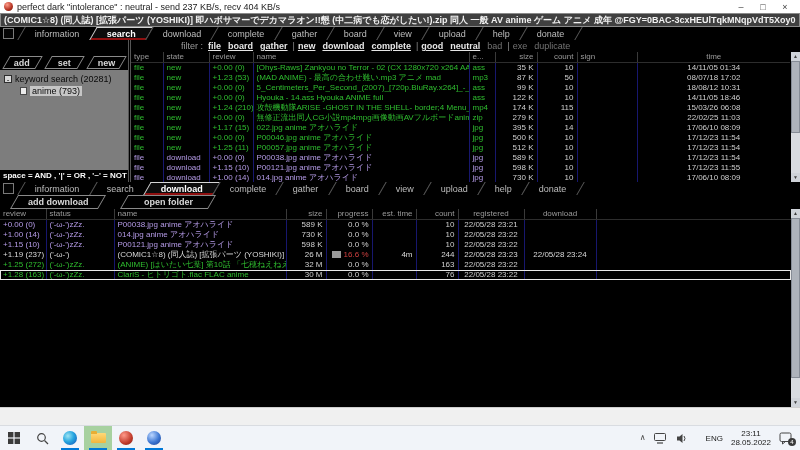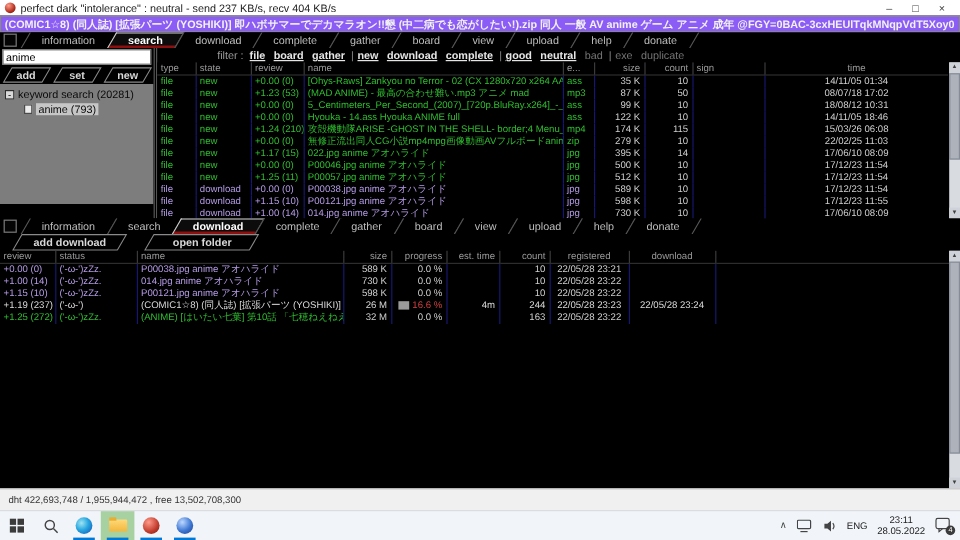--- a/index.html
+++ b/index.html
@@ -6,21 +6,21 @@
   body{width:800px;height:450px;position:relative;overflow:hidden;background:#000;
        font-family:"Liberation Sans","DejaVu Sans",sans-serif;-webkit-font-smoothing:antialiased;}
   .abs{position:absolute;}
   
   .titlebar{top:0;left:0;right:0;height:13px;background:#fff;display:flex;align-items:center;padding-left:4px;box-sizing:border-box;}
   .app-ico{width:9px;height:9px;border-radius:50%;background:radial-gradient(circle at 35% 30%,#ff9d8a,#b33020 60%,#5f1006);margin-right:4px;flex:0 0 auto;}
   .title{font-size:9px;color:#222;white-space:pre;}
   .winbtns{margin-left:auto;display:flex;align-items:center;gap:0;padding-right:4px;}
   .wb{width:22px;text-align:center;font-size:9px;line-height:12px;color:#444;cursor:default;}
   
-  .marquee{top:13px;left:0;right:0;height:14px;background:#8b5cf6;border:1px solid #8a8a8a;box-sizing:border-box;
+  .marquee{top:13px;left:0;right:0;height:14px;background:#404040;border:1px solid #8a8a8a;box-sizing:border-box;
            color:#f2f2f2;font-size:9px;font-weight:bold;line-height:12px;white-space:nowrap;overflow:hidden;padding-left:3px;}
   
   .strip{left:0;right:0;height:13px;background:#000;display:flex;align-items:flex-end;}
   .strip1{top:27px;} .strip2{top:182px;}
   .cb{width:9px;height:9px;border:1px solid #7a7a7a;background:#050505;margin:0 8px 1px 3px;flex:0 0 auto;}
   .tabs{display:flex;height:13px;align-items:stretch;}
   .tab{border-left:1px solid #5a5a5a;border-right:1px solid #5a5a5a;margin-left:-1px;padding:0 13px;
        transform:skewX(-30deg);display:flex;align-items:center;background:#000;}
   .tab .tl{transform:skewX(30deg);font-size:9px;color:#bdbdbd;white-space:nowrap;line-height:12px;}
   .tab.selected{border-color:#d6d6d6;border-top:1px solid #d6d6d6;box-shadow:inset 0 -2px 0 #8f0f0f;background:#0c0c0c;}
@@ -92,21 +92,21 @@
   .tbcell{width:28px;height:24px;display:flex;align-items:center;justify-content:center;position:relative;flex:0 0 auto;}
   .tbcell.hl{background:#a7d1a0;}
   .runline{position:absolute;bottom:0;left:5px;right:5px;height:2px;background:#0078d7;}
   .edge-ico{width:14px;height:14px;border-radius:50%;background:radial-gradient(circle at 35% 35%,#9fe4f2,#28a7e0 45%,#1565c0 85%);}
   .globe-ico{width:14px;height:14px;border-radius:50%;background:radial-gradient(circle at 35% 30%,#bcd7ff,#3c76d2 55%,#1c3f8f);}
   .red-ico{width:14px;height:14px;border-radius:50%;background:radial-gradient(circle at 35% 30%,#ff9a8a,#c03a2b 60%,#7a1d12);}
   .folder-ico{width:15px;height:10px;background:linear-gradient(#ffd978,#f2b63c);border-radius:1px;position:relative;}
   .folder-ico::before{content:"";position:absolute;top:-2px;left:0;width:6px;height:3px;background:#e8ae34;border-radius:1px 1px 0 0;}
   .tray{margin-left:auto;display:flex;align-items:center;gap:8px;padding-right:6px;color:#333;}
   .chev{font-size:8px;color:#444;line-height:10px;}
-  .lang{font-size:8px;color:#222;}
+  .lang{font-size:8px;color:#222;margin-left:10px;}
   .clock{text-align:center;font-size:8px;line-height:9px;color:#222;white-space:nowrap;}
   .notif{position:relative;width:15px;height:14px;}
   .badge{position:absolute;right:-2px;bottom:-1px;width:8px;height:8px;border-radius:50%;background:#3b3b3b;color:#fff;font-size:6px;line-height:8px;text-align:center;}
 </style>
 </head>
 <body>
 
 <div class="abs titlebar">
   <span class="app-ico"></span>
   <span class="title">perfect dark "intolerance" : neutral - send 237 KB/s, recv 404 KB/s</span>
@@ -151,21 +151,20 @@
         <span class="tl">help</span>
       </div>
       <div class="tab">
         <span class="tl">donate</span>
       </div>
     </div>
 </div>
 
 <div class="abs searcharea">
   <div class="leftpanel">
-    <input class="kwinput" value="anime" style="">
     <div class="kwbtns">
 
     <div class="pbtn">
           <span class="bl">add</span>
         </div>
         <div class="pbtn">
           <span class="bl">set</span>
         </div>
         <div class="pbtn">
           <span class="bl">new</span>
@@ -174,20 +173,21 @@
     <div class="tree">
       <div class="tnode root">
         <span class="expander">-</span>
         <span class="lbl">keyword search (20281)</span>
       </div>
       <div class="tnode child">
         <span class="doc-ico"></span>
         <span class="lbl">anime (793)</span>
       </div>
     </div>
+    <div class="hint">space = AND , '|' = OR , '~' = NOT</div>
   </div>
   <div class="vdivider"></div>
   <div class="resultpanel">
     <div class="filterbar">
       <span class="flabel">filter :</span><span><span class="fitem on">file</span><span class="fitem on">board</span><span class="fitem on">gather</span><span class="fitem sep">|</span><span class="fitem on">new</span><span class="fitem on">download</span><span class="fitem on">complete</span><span class="fitem sep">|</span><span class="fitem on">good</span><span class="fitem on">neutral</span><span class="fitem off">bad</span><span class="fitem sep">|</span><span class="fitem off">exe</span><span class="fitem off">duplicate</span></span>
     </div>
     <table class="stable">
       <colgroup>
         <col style="width:32px">
           <col style="width:46px">
@@ -486,31 +486,42 @@
           <td class="al tint">('-ω-')zZz.</td>
           <td class="al tint">(ANIME) [はいたい七葉] 第10話 「七穂ねえねえの秘密」 (AT-XHD 704x396 DivX6.25).a</td>
           <td class="ar">32 M</td>
           <td class="ar c-progress"><span>0.0 %</span></td>
           <td class="ar"></td>
           <td class="ar">163</td>
           <td class="ac">22/05/28 23:22</td>
           <td class="ac"></td>
           <td class="al"></td>
         </tr>
+        <tr class="drow green selected">
+          <td class="al tint">+1.28 (163)</td>
+          <td class="al tint">('-ω-')zZz.</td>
+          <td class="al tint">ClariS - ヒトリゴト.flac FLAC anime</td>
+          <td class="ar">30 M</td>
+          <td class="ar c-progress"><span>0.0 %</span></td>
+          <td class="ar"></td>
+          <td class="ar">76</td>
+          <td class="ac">22/05/28 23:22</td>
+          <td class="ac"></td>
+          <td class="al"></td>
+        </tr>
       </tbody>
   </table>
   <div class="vscroll vs-dl">
     <div class="sarrow sarrow-up">▲</div>
     <div class="sthumb"></div>
     <div class="sarrow sarrow-dn">▼</div>
   </div>
 </div>
 
 <div class="abs statusbar">
-  <span class="seg seg3">dht 422,693,748 / 1,955,944,472 , free 13,502,708,300</span>
 </div>
 
 <div class="abs taskbar">
   <div class="tbcell">
     <svg width="12" height="12" viewBox="0 0 12 12">
       <rect x="0" y="0" width="5.4" height="5.4" fill="#3b3b3b"></rect>
         <rect x="6.6" y="0" width="5.4" height="5.4" fill="#3b3b3b"></rect>
       <rect x="0" y="6.6" width="5.4" height="5.4" fill="#3b3b3b"></rect>
         <rect x="6.6" y="6.6" width="5.4" height="5.4" fill="#3b3b3b"></rect>
     </svg>

